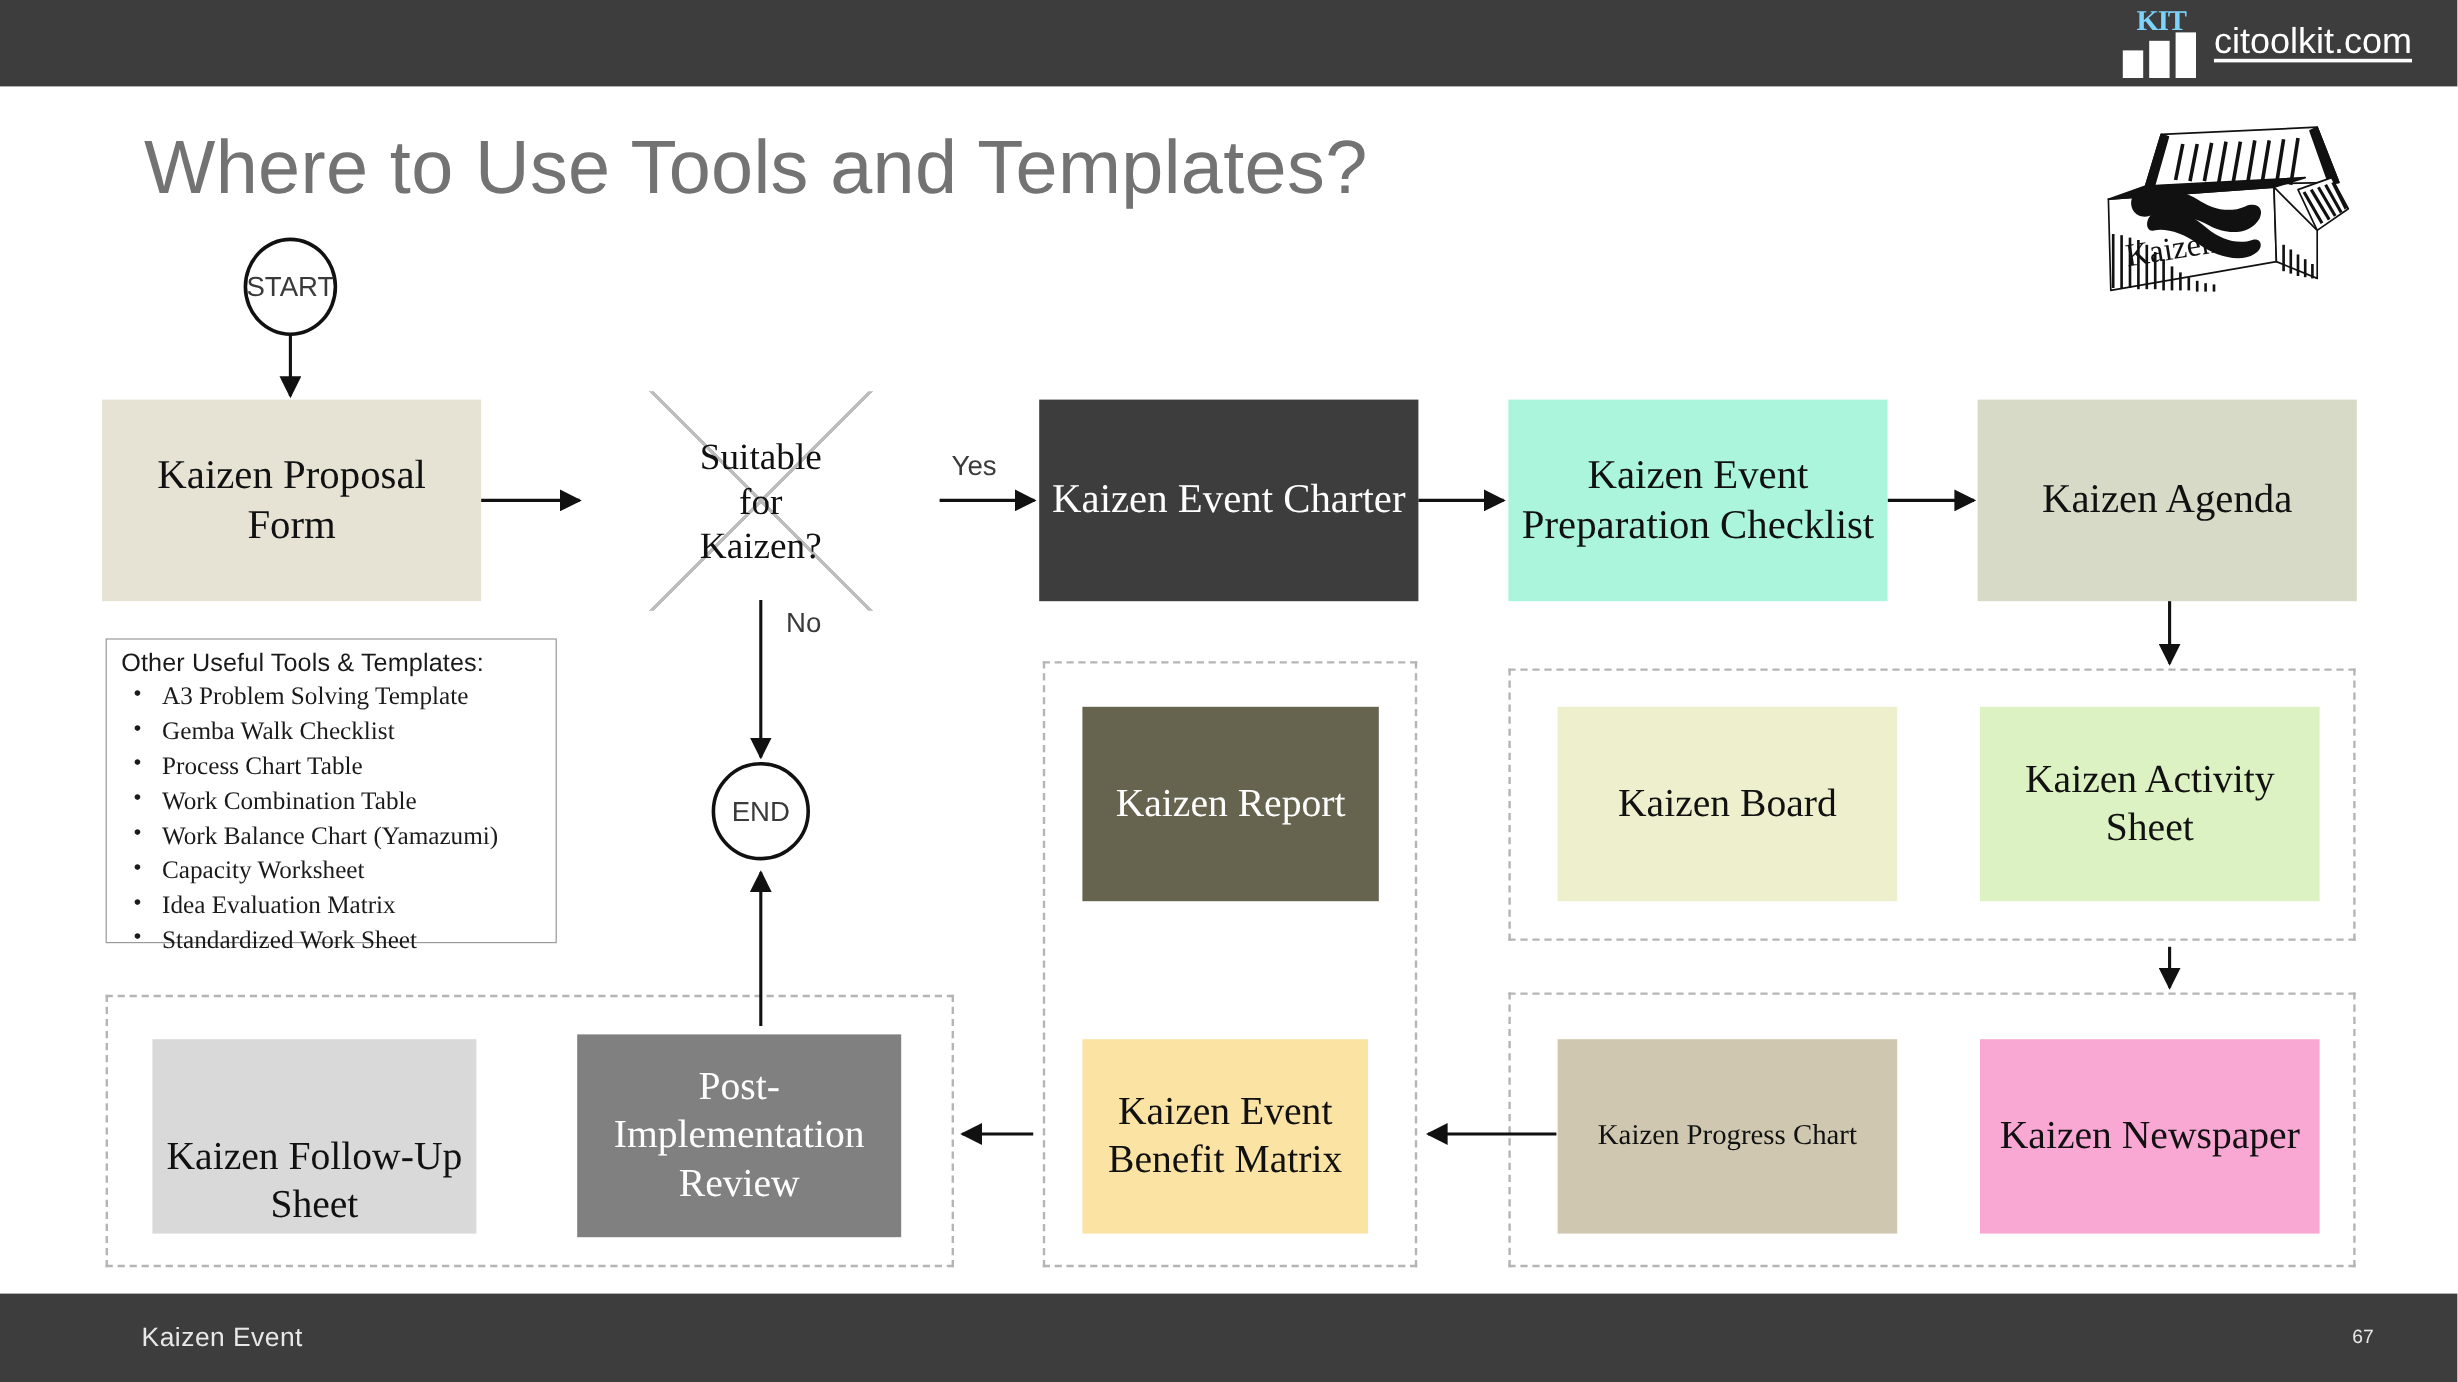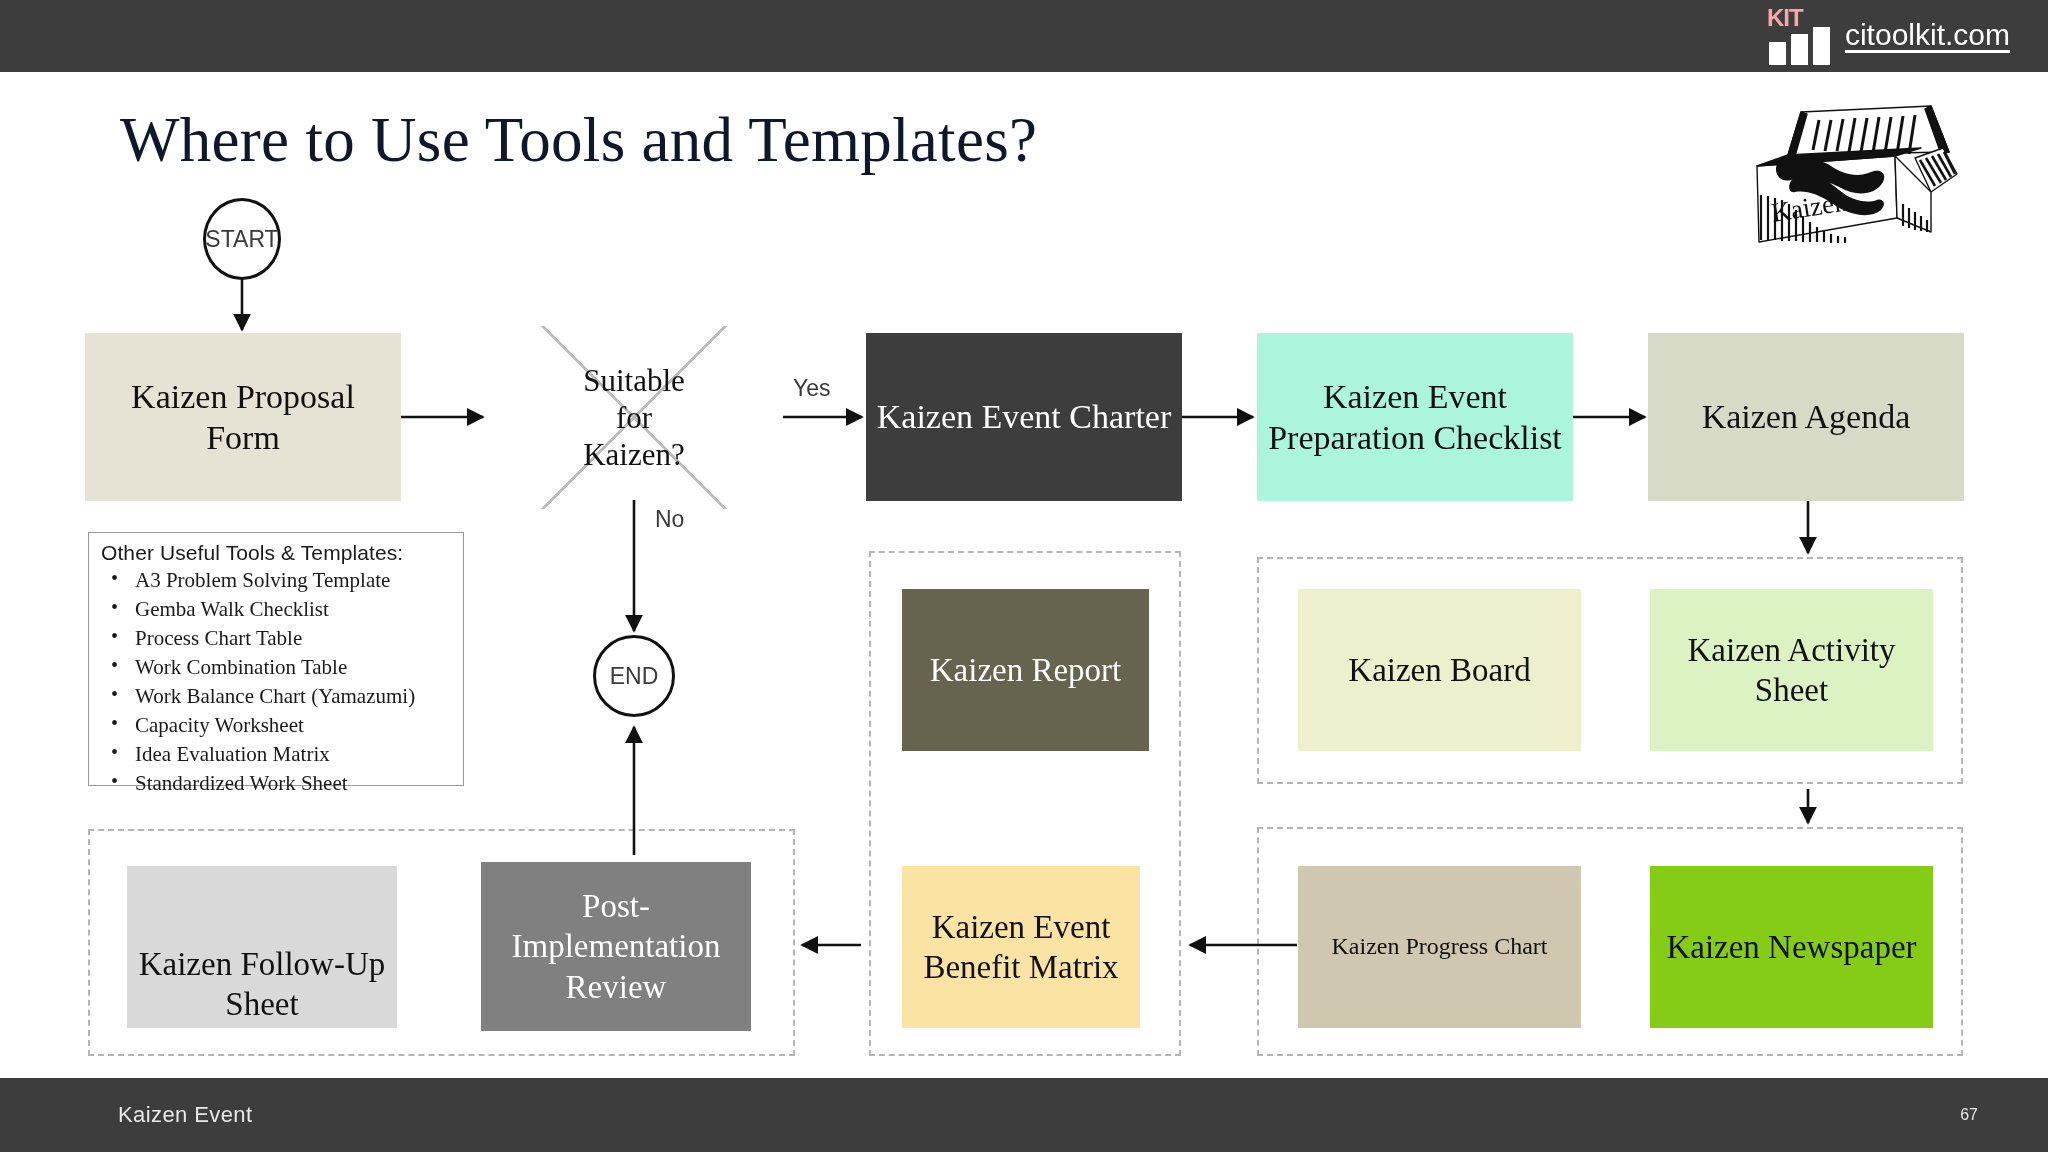--- a/index.html
+++ b/index.html
@@ -13,22 +13,22 @@
     position: absolute; left: 0; top: 0; width: 2048px; height: 72px;
     background: #3d3d3d;
   }
   .brand {
     position: absolute; right: 38px; top: 6px; height: 60px;
     display: flex; align-items: center; gap: 10px;
   }
   .kit-mark { position: relative; width: 68px; height: 58px; }
   .kit-word {
     position: absolute; left: 0; top: 0; width: 68px; height: 24px;
-    color: #fca5a5; font-family: Liberation Sans, sans-serif;
-    font-weight: bold; font-size: 24px; letter-spacing: -1px; line-height: 22px;
+    color: #7dd3fc; font-family: Liberation Serif, serif;
+    font-weight: bold; font-size: 24px; letter-spacing: -1px; line-height: 22px; text-align: center;
   }
   .kit-bars { position: absolute; left: 0; bottom: 0; width: 68px; height: 38px; }
   .kit-bars i { position: absolute; bottom: 0; background: #ffffff; display: block; }
   .kit-bars i:nth-child(1) { left: 2px;  width: 17px; height: 23px; }
   .kit-bars i:nth-child(2) { left: 24px; width: 17px; height: 31px; }
   .kit-bars i:nth-child(3) { left: 46px; width: 17px; height: 38px; }
   .brand-url {
     color: #ffffff; font-size: 30px; font-family: "Liberation Sans", sans-serif;
     font-weight: 300; letter-spacing: 0px; text-decoration: underline;
     text-underline-offset: 5px; padding-bottom: 2px;
@@ -45,21 +45,21 @@
     letter-spacing: .4px;
   }
   .footer-right {
     position: absolute; right: 70px; top: 50%; transform: translateY(-50%);
     color: #e8e8e8; font-size: 16px; font-family: "Liberation Sans", sans-serif;
   }
 
   
   .slide-title {
     position: absolute; left: 120px; top: 104px;
-    font-family: Liberation Serif, serif; font-size: 63px; color: #0f172a;
+    font-family: Liberation Sans, sans-serif; font-size: 63px; color: #737373;
     letter-spacing: .3px; white-space: nowrap;
   }
 
   
   .toolbox { position: absolute; left: 1735px; top: 100px; width: 240px; height: 175px; }
 
   
   .node {
     position: absolute; display: flex; align-items: center; justify-content: center;
     text-align: center; font-family: "Liberation Serif", serif; color: #111111;
@@ -293,21 +293,21 @@
   </div>
 
   <div class="node" style="left:902px; top:866px; width:238px; height:162px; background:#fbe3a4; font-size:33px;justify-content:center;">
     <span>Kaizen Event Benefit Matrix</span>
   </div>
 
   <div class="node" style="left:1298px; top:866px; width:283px; height:162px; background:#cfc7b0; font-size:24px;">
     <span>Kaizen Progress Chart</span>
   </div>
 
-  <div class="node" style="left:1650px; top:866px; width:283px; height:162px; background:#84cc16; font-size:33px;">
+  <div class="node" style="left:1650px; top:866px; width:283px; height:162px; background:#f9a8d4; font-size:33px;">
     <span>Kaizen Newspaper</span>
   </div>
 
   <div class="node light-text" style="left:481px; top:862px; width:270px; height:169px; background:#808080; font-size:33px;">
     <span>Post-Implementation Review</span>
   </div>
 
   <div class="node" style="left:127px; top:866px; width:270px; height:162px; background:#d9d9d9; font-size:33px;align-items:flex-end;">
     <span>Kaizen Follow-Up Sheet</span>
   </div>

